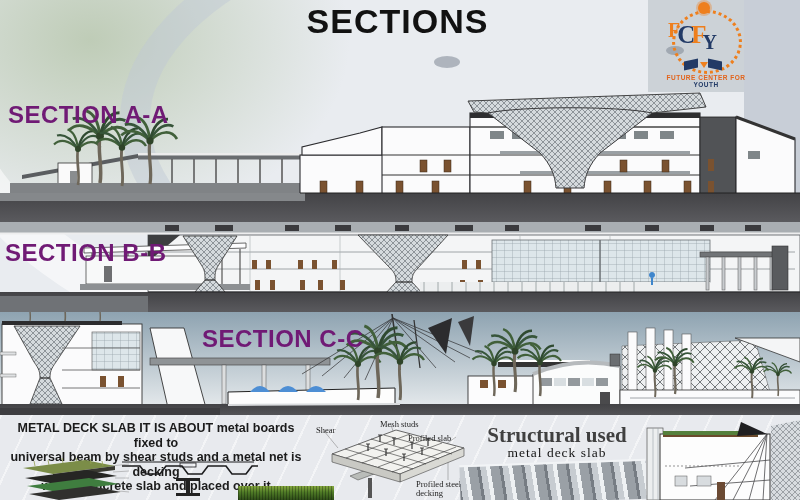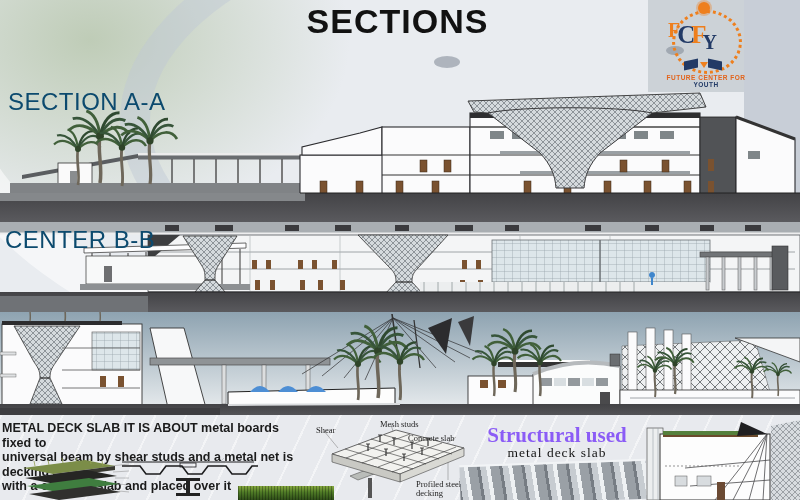--- a/index.html
+++ b/index.html
@@ -12,22 +12,22 @@
   .bg-curve{left:-80px;top:-260px;width:980px;height:560px;border-radius:50%;
     border:46px solid rgba(255,255,255,.55);}
   .bg-curve2{left:120px;top:-120px;width:900px;height:420px;border-radius:50%;
     border:30px solid rgba(190,200,212,.45);}
   .bg-rightband{left:744px;top:0;width:56px;height:228px;background:rgba(148,158,174,.38);}
   .bg-logoband{left:648px;top:0;width:96px;height:92px;background:rgba(138,148,160,.30);}
   .skylight{width:26px;height:12px;border-radius:50%;background:rgba(125,135,148,.55);}
   
   .title{left:0;top:2px;width:795px;text-align:center;font-size:34px;font-weight:600;
     letter-spacing:1px;color:#121212;}
-  .seclabel{font-size:24px;font-weight:400;color:#0c4a6e;letter-spacing:.5px;white-space:nowrap;}
-  .note{left:2px;top:421px;width:308px;text-align:left;font-size:12.5px;font-weight:bold;
+  .seclabel{font-size:24px;font-weight:700;color:#701a75;letter-spacing:.5px;white-space:nowrap;margin-top:13px;}
+  .note{left:2px;top:421px;width:308px;text-align:center;font-size:12.5px;font-weight:bold;
     color:#1b1b1b;line-height:14.5px;}
   .dlabel{font-family:"Liberation Serif",serif;font-size:8.5px;color:#222;white-space:nowrap;}
   .dlabel.wrap{white-space:normal;width:58px;line-height:9px;}
   .struct-head{left:472px;top:423px;width:170px;text-align:center;
     font-family:"Liberation Serif",serif;font-size:21px;font-weight:bold;}
   .struct-sub{left:472px;top:445px;width:170px;text-align:center;
     font-family:"Liberation Serif",serif;font-size:13.5px;color:#151515;letter-spacing:1px;}
   
   .logo{left:668px;top:4px;width:78px;height:82px;}
   .wreath{position:absolute;left:4px;top:6px;width:64px;height:58px;border-radius:50%;
@@ -299,21 +299,21 @@
       <rect x="738" y="35" width="3" height="33"></rect>
         <rect x="754" y="35" width="3" height="33"></rect>
       <rect x="770" y="35" width="3" height="33"></rect>
     </g>
     <rect x="772" y="24" width="16" height="44" fill="#595b5e" stroke="#333" stroke-width="0.6"></rect>
 
     <rect x="0" y="70" width="800" height="20" fill="url(#grnd)"></rect>
     <rect x="0" y="74" width="148" height="16" fill="#6f7276"></rect>
     <line x1="148" y1="70" x2="800" y2="70" stroke="#242426" stroke-width="1.2"></line>
   </svg>
-  <div class="abs seclabel" style="left:5px;top:226px">CENTER B-B</div>
+  <div class="abs seclabel" style="left:5px;top:226px">SECTION B-B</div>
 
   <svg class="abs" style="left:0;top:312px" width="800" height="108" viewBox="0 0 800 108">
     <rect x="0" y="0" width="800" height="92" fill="url(#skyg)"></rect>
 
     <rect x="2" y="12" width="140" height="84" fill="#fbfbfc" stroke="#333" stroke-width="0.9"></rect>
     <rect x="2" y="9" width="120" height="4" fill="#2c2c2e"></rect>
     <use href="#palm" transform="translate(30,9) scale(0.8)"></use>
     <use href="#palm" transform="translate(65,9) scale(0.9)"></use>
     <use href="#palm" transform="translate(100,9) scale(0.8)"></use>
     <path d="M14,14 L80,14 L56,50 C51,57 50,60 50,66 L40,66 C40,60 39,57 34,50 Z
@@ -390,20 +390,21 @@
     <use href="#palm" transform="translate(540,84) scale(1.4)"></use>
     <use href="#palm" transform="translate(655,85) scale(1.1)"></use>
     <use href="#palm" transform="translate(675,82) scale(1.25)"></use>
     <use href="#palm" transform="translate(752,86) scale(1.1)"></use>
     <use href="#palm" transform="translate(778,84) scale(0.9)"></use>
 
     <rect x="0" y="92" width="800" height="16" fill="url(#grnd)"></rect>
     <rect x="0" y="96" width="220" height="12" fill="#3e3e41"></rect>
     <line x1="228" y1="93" x2="400" y2="92" stroke="#d9dbdd" stroke-width="2"></line>
   </svg>
+  <div class="abs seclabel" style="left:202px;top:312px">SECTION C-C</div>
 
   <div class="abs bottom-bg"></div>
 
   <div class="abs note">
     <span>METAL DECK SLAB IT IS ABOUT metal boards fixed to</span><br>
     <span>universal beam by shear studs and a metal net is decking</span><br>
     <span>with a concrete slab and placed over it</span>
   </div>
 
   <svg class="abs" style="left:15px;top:458px" width="115" height="42" viewBox="0 0 115 42">
@@ -488,24 +489,24 @@
       <line x1="104" y1="36" x2="108" y2="36"></line>
         <line x1="122" y1="30" x2="126" y2="30"></line>
       <line x1="94" y1="20" x2="98" y2="20"></line>
         <line x1="112" y1="24" x2="116" y2="24"></line>
       <line x1="80" y1="17" x2="84" y2="17"></line>
         <line x1="128" y1="21" x2="132" y2="21"></line>
     </g>
   </svg>
   <div class="abs dlabel" style="left:316px;top:425px">Shear</div>
   <div class="abs dlabel" style="left:380px;top:419px">Mesh studs</div>
-  <div class="abs dlabel" style="left:408px;top:433px">Concrete slab</div>
+  <div class="abs dlabel" style="left:408px;top:433px">Profiled slab</div>
   <div class="abs dlabel wrap" style="left:416px;top:480px">Profiled steel decking</div>
 
-  <div class="abs struct-head" style="color:#8b5cf6">Structural used</div>
+  <div class="abs struct-head" style="color:#404040">Structural used</div>
   <div class="abs struct-sub">metal deck slab</div>
   <div class="abs deck-photo"></div>
 
   <svg class="abs" style="left:645px;top:420px" width="155" height="80" viewBox="0 0 155 80">
     <polygon points="126,6 155,0 155,80 126,80" fill="url(#lat)" opacity="0.85"></polygon>
     <rect x="2" y="8" width="16" height="72" fill="#eceeef" stroke="#555" stroke-width="0.7"></rect>
     <line x1="8" y1="8" x2="8" y2="80" stroke="#9aa2a8" stroke-width="0.6"></line>
     <line x1="13" y1="8" x2="13" y2="80" stroke="#9aa2a8" stroke-width="0.6"></line>
     <rect x="15" y="14" width="110" height="66" fill="#fdfdfd" stroke="#333" stroke-width="1"></rect>
     <rect x="18" y="11" width="95" height="4" fill="#55803c"></rect>

